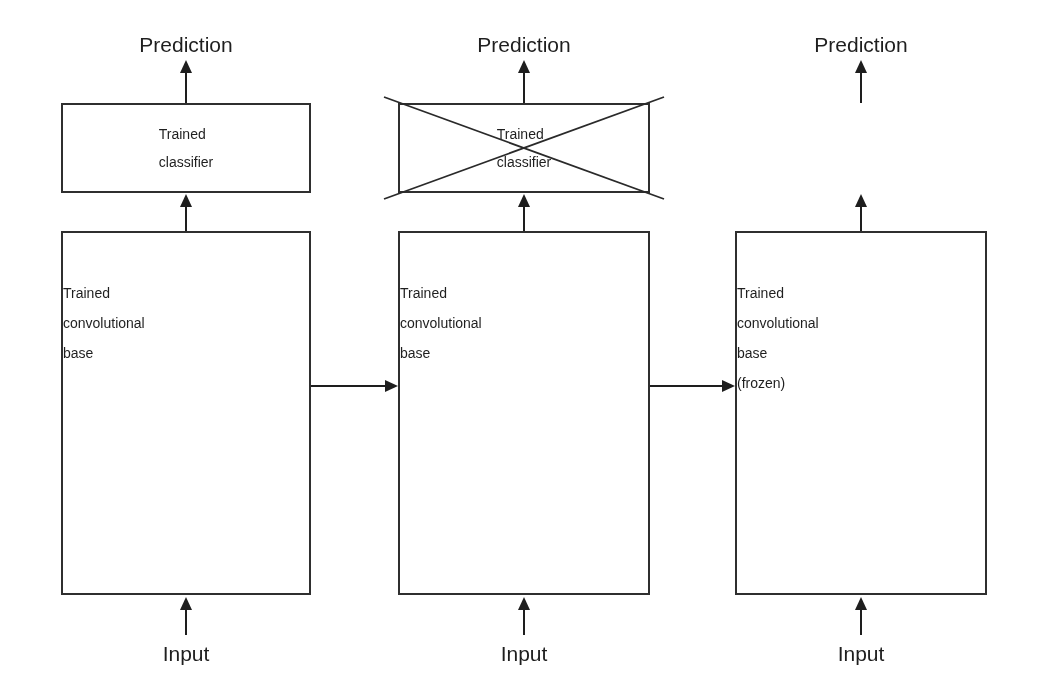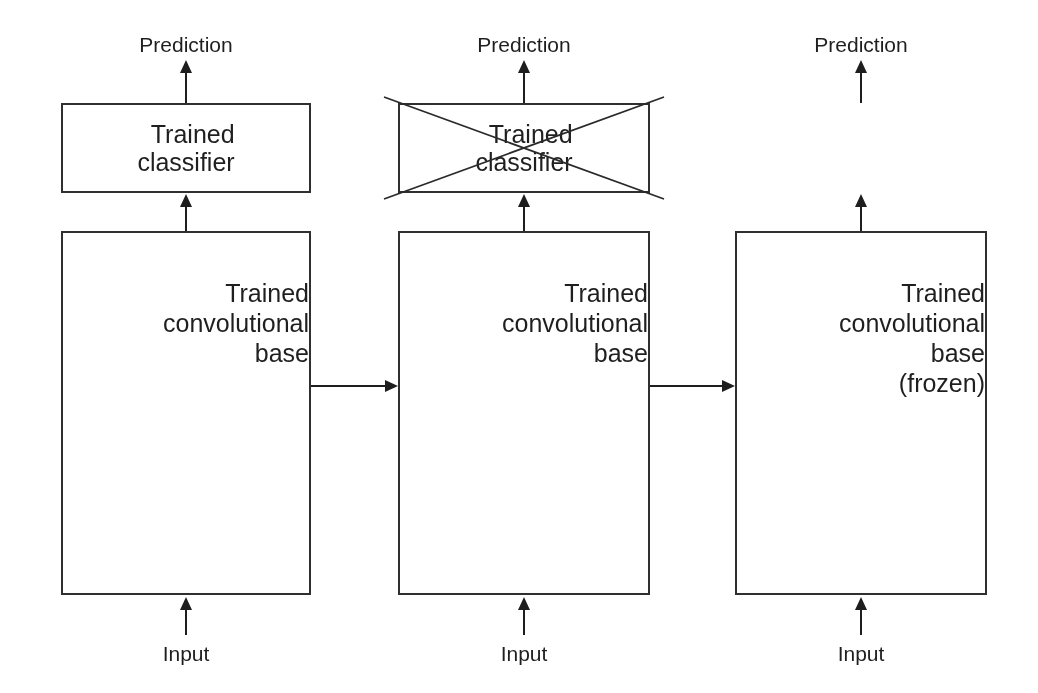--- a/index.html
+++ b/index.html
@@ -37,22 +37,22 @@
   .input      { top: 641px; }
 
   
   .box {
     position: absolute;
     left: 0;
     right: 0;
     box-sizing: border-box;
     border: 2px solid #2f2f2f;
     background: #ffffff;
-    text-align: right;
-    font-size: 25px;
+    text-align: left;
+    font-size: 14px;
     white-space: pre-line;
   }
   .clf-box {
     top: 103px;
     height: 90px;
     display: flex;
     align-items: center;
     justify-content: center;
     line-height: 28px;
   }

